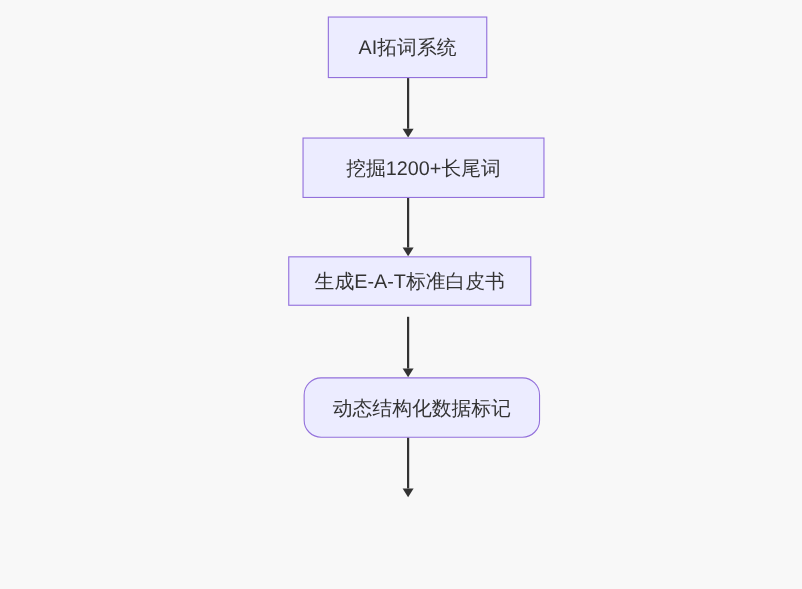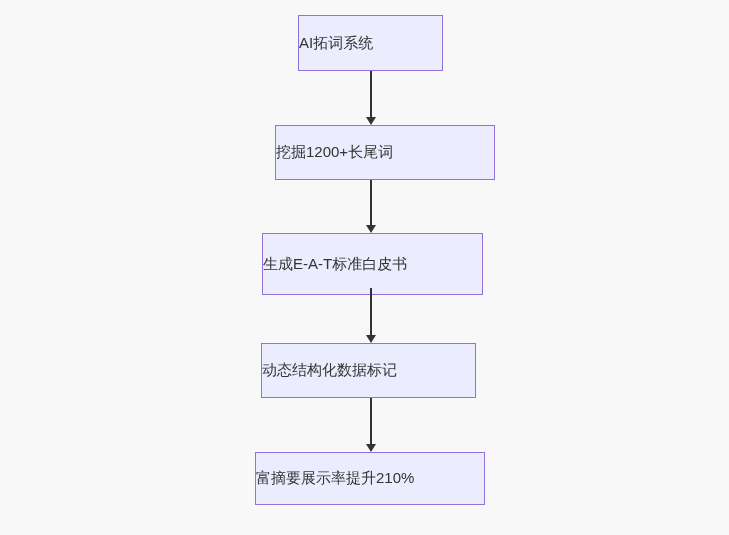--- a/index.html
+++ b/index.html
@@ -20,25 +20,25 @@
     position: relative;
     width: 729px;
     height: 535px;
     background: var(--bg-color);
     overflow: hidden;
   }
   .node {
     position: absolute;
     display: flex;
     align-items: center;
-    justify-content: flex-start;
+    justify-content: center;
     background: var(--node-fill);
     border: 1px solid var(--node-border);
     color: var(--text-color);
-    font-size: 15px;
+    font-size: 18px;
     text-align: center;
     white-space: nowrap;
   }
   .arrow {
     position: absolute;
     width: 12px;
     display: flex;
     flex-direction: column;
     align-items: center;
   }
@@ -50,22 +50,22 @@
   .arrow .head {
     width: 0;
     height: 0;
     border-left: 5px solid transparent;
     border-right: 5px solid transparent;
     border-top: 8px solid var(--arrow-color);
   }
   
   #node-0 { left: 298px; top: 15px;  width: 145px; height: 56px; }
   #node-1 { left: 275px; top: 125px; width: 220px; height: 55px; }
-  #node-2 { left: 262px; top: 233px; width: 221px; height: 62px; }
-  #node-3 { left: 261px; top: 343px; width: 215px; height: 55px; }
+  #node-2 { left: 262px; top: 233px; width: 221px; height: 45px; }
+  #node-3 { left: 276px; top: 343px; width: 215px; height: 55px; border-radius: 16px; }
   #node-4 { left: 255px; top: 452px; width: 230px; height: 53px; }
   
   #arrow-0 { left: 365px; top: 71px;  height: 54px; }
   #arrow-1 { left: 365px; top: 180px; height: 53px; }
   #arrow-2 { left: 365px; top: 288px; height: 55px; }
   #arrow-3 { left: 365px; top: 398px; height: 54px; }
 </style>
 </head>
 <body>
 
@@ -100,17 +100,14 @@
 
   <div class="node" id="node-3">
     <span>动态结构化数据标记</span>
   </div>
 
   <div class="arrow" id="arrow-3">
     <div class="shaft"></div>
     <div class="head"></div>
   </div>
 
-  <div class="node" id="node-4">
-    <span>富摘要展示率提升210%</span>
-  </div>
 
 </div>
 
 </body></html>

